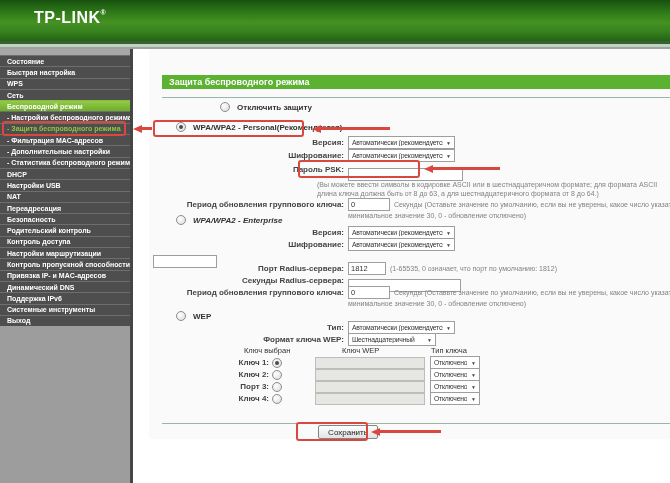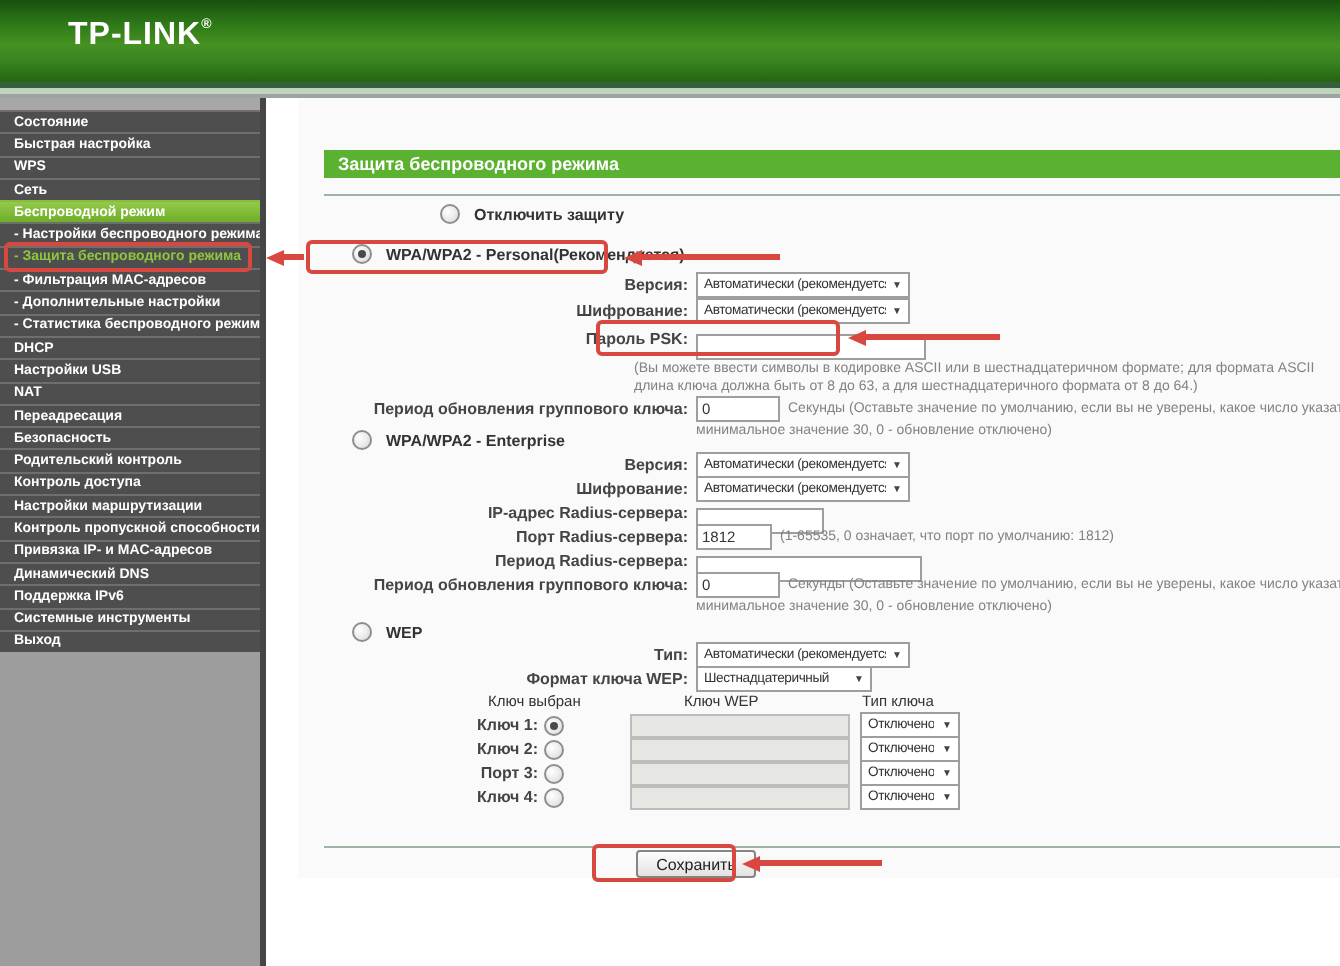--- a/index.html
+++ b/index.html
@@ -172,21 +172,21 @@
       <span class="flabel">Период обновления группового ключа:</span>
       <div class="fctrl">
         <div class="inline">
           <input class="txt" style="width: 42px;" value="0">
           <span class="note">Секунды (Оставьте значение по умолчанию, если вы не уверены, какое число указать;</span>
         </div>
         <div class="note">минимальное значение 30, 0 - обновление отключено)</div>
       </div>
     </div>
 
-    <div class="srow" style="top:166px;">
+    <div class="srow" style="top:166px;font-style:italic;">
       <span class="radio"></span>
       <span class="slabel">WPA/WPA2 - Enterprise</span>
     </div>
 
     <div class="frow" style="top:177px;">
       <span class="flabel">Версия:</span>
       <div class="fctrl">
         <div class="sel w107">
           <span class="val">Автоматически (рекомендуется)</span>
           <span class="caret">▼</span>
@@ -198,38 +198,37 @@
       <span class="flabel">Шифрование:</span>
       <div class="fctrl">
         <div class="sel w107">
           <span class="val">Автоматически (рекомендуется)</span>
           <span class="caret">▼</span>
         </div>
       </div>
     </div>
 
     <div class="frow" style="top:201px;">
-      <span class="flabel">IP-адрес Radius-сервера:</span>
       <div class="fctrl">
         <input class="txt" style="width: 64px;" value="">
       </div>
     </div>
 
     <div class="frow" style="top:213px;">
       <span class="flabel">Порт Radius-сервера:</span>
       <div class="fctrl">
         <div class="inline">
           <input class="txt" style="width: 38px;" value="1812">
           <span class="note">(1-65535, 0 означает, что порт по умолчанию: 1812)</span>
         </div>
       </div>
     </div>
 
     <div class="frow" style="top:225px;">
-      <span class="flabel">Период Radius-сервера:</span>
+      <span class="flabel">Секунды Radius-сервера:</span>
       <div class="fctrl">
         <input class="txt" style="width: 113px;" value="">
       </div>
     </div>
 
     <div class="frow" style="top:237px;">
       <span class="flabel">Период обновления группового ключа:</span>
       <div class="fctrl">
         <div class="inline">
           <input class="txt" style="width: 42px;" value="0">

